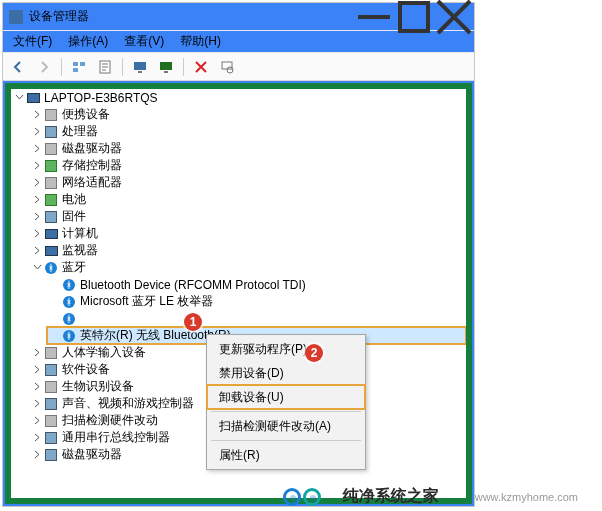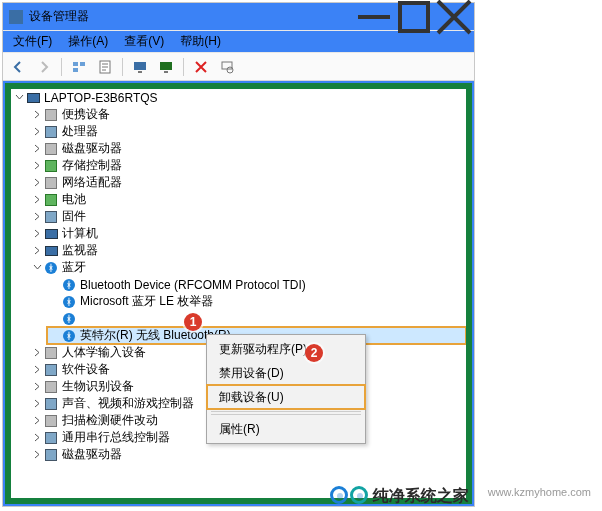--- a/index.html
+++ b/index.html
@@ -8,25 +8,25 @@
     font-family: "Microsoft YaHei", "Segoe UI", Tahoma, sans-serif;
     font-size: 12px;
     background: #fff;
     width: 602px;
     height: 511px;
     position: relative;
     overflow: hidden;
   }
   .watermark {
     position: absolute;
-    right: 11px;
+    right: 24px;
     bottom: 4px;
     display: flex;
-    align-items: flex-start;
-    gap: 5px;
+    align-items: center;
+    gap: 22px;
     font-size: 16px;
     color: #2a2a2a;
     z-index: 50;
   }
   .watermark .wm-icon { display:flex; gap:2px; }
   .watermark .ring {
     width:18px; height:18px; border-radius:50%;
     border:3px solid #1b7fd6; position:relative;
   }
   .watermark .ring::after{
@@ -472,20 +472,21 @@
         </li>
       </ul>
 
     <div class="marker" style="left:173px; top:224px;">1</div>
 
     <div class="ctxmenu" style="left:195px; top:245px;">
       <div class="ctxitem">更新驱动程序(P)</div>
       <div class="ctxitem">禁用设备(D)</div>
       <div class="ctxitem highlight">卸载设备(U)</div>
       <div class="ctxsep"></div>
+      <div class="ctxitem">扫描检测硬件改动(A)</div>
       <div class="ctxsep"></div>
       <div class="ctxitem">属性(R)</div>
     </div>
     <div class="marker" style="left:294px; top:255px;">2</div>
   </div>
 </div>
 
 <div class="watermark">
   <span class="wm-icon">
     <span class="ring"></span>

